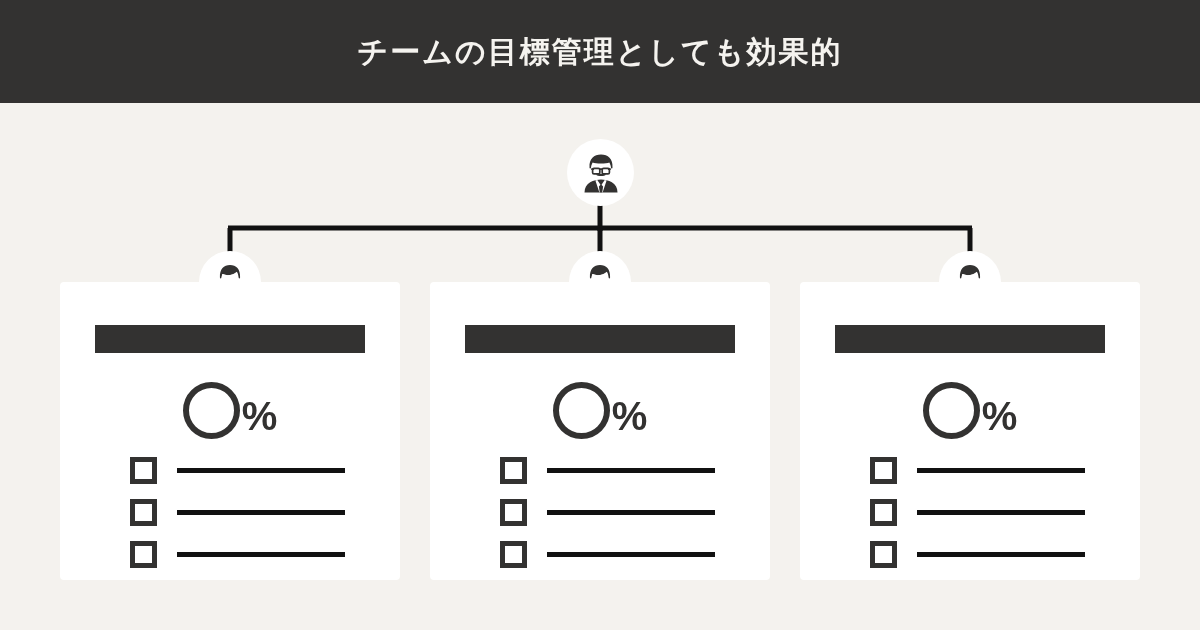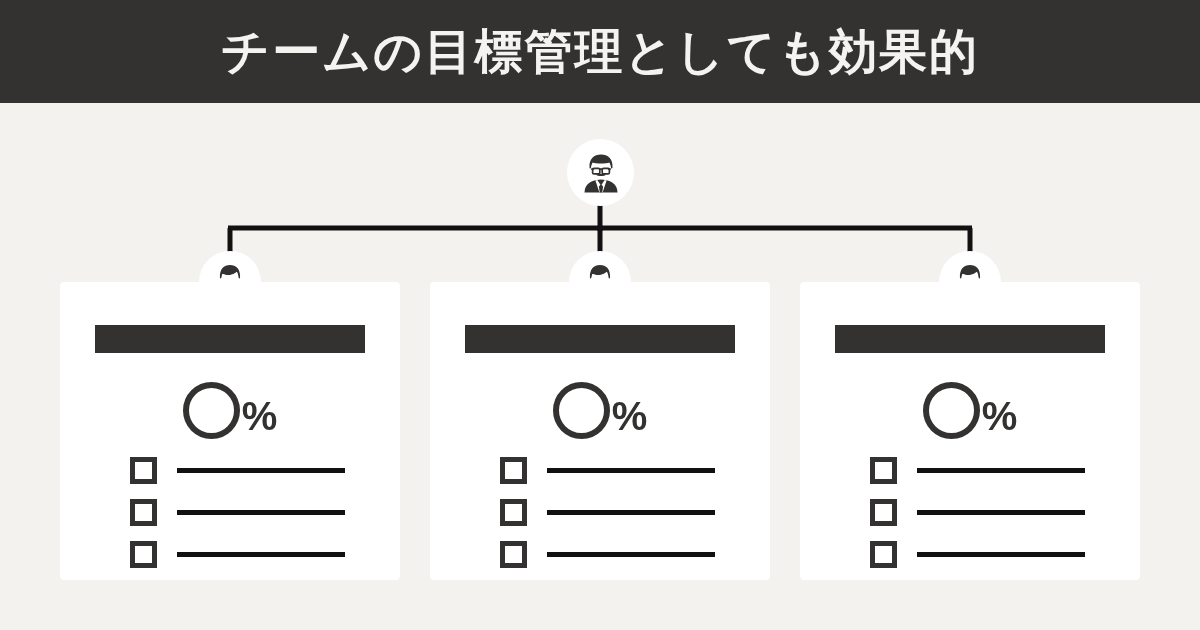--- a/index.html
+++ b/index.html
@@ -31,21 +31,21 @@
     left:0; top:0;
     width:1200px;
     height:103px;
     background:#333231;
     display:flex;
     align-items:center;
     justify-content:center;
   }
   .header-title {
     color:#f5f3ef;
-    font-size:48px;
+    font-size:30px;
     font-weight:bold;
     letter-spacing:2px;
     line-height:1;
     white-space:nowrap;
   }
 
   
   .connector-layer {
     position:absolute;
     left:0; top:0;

